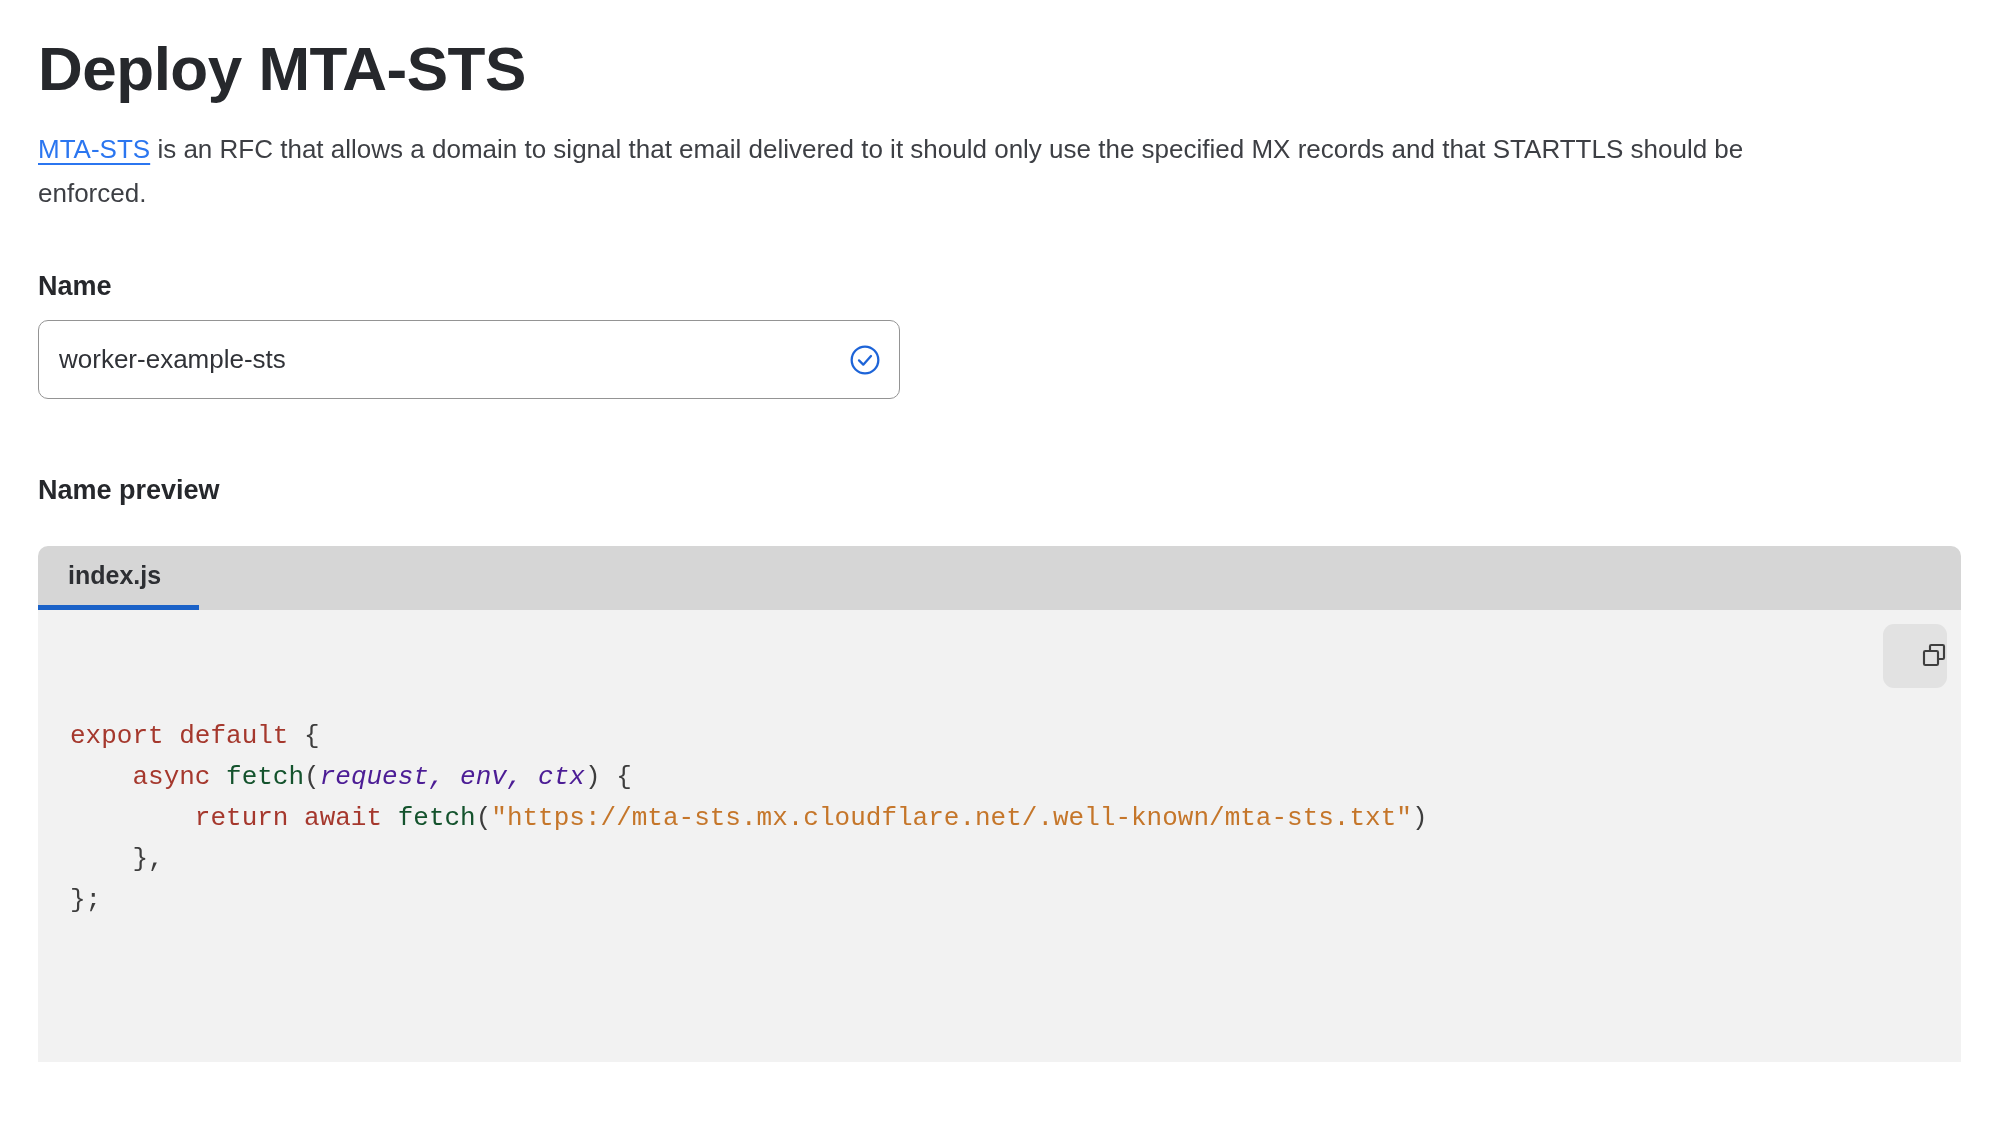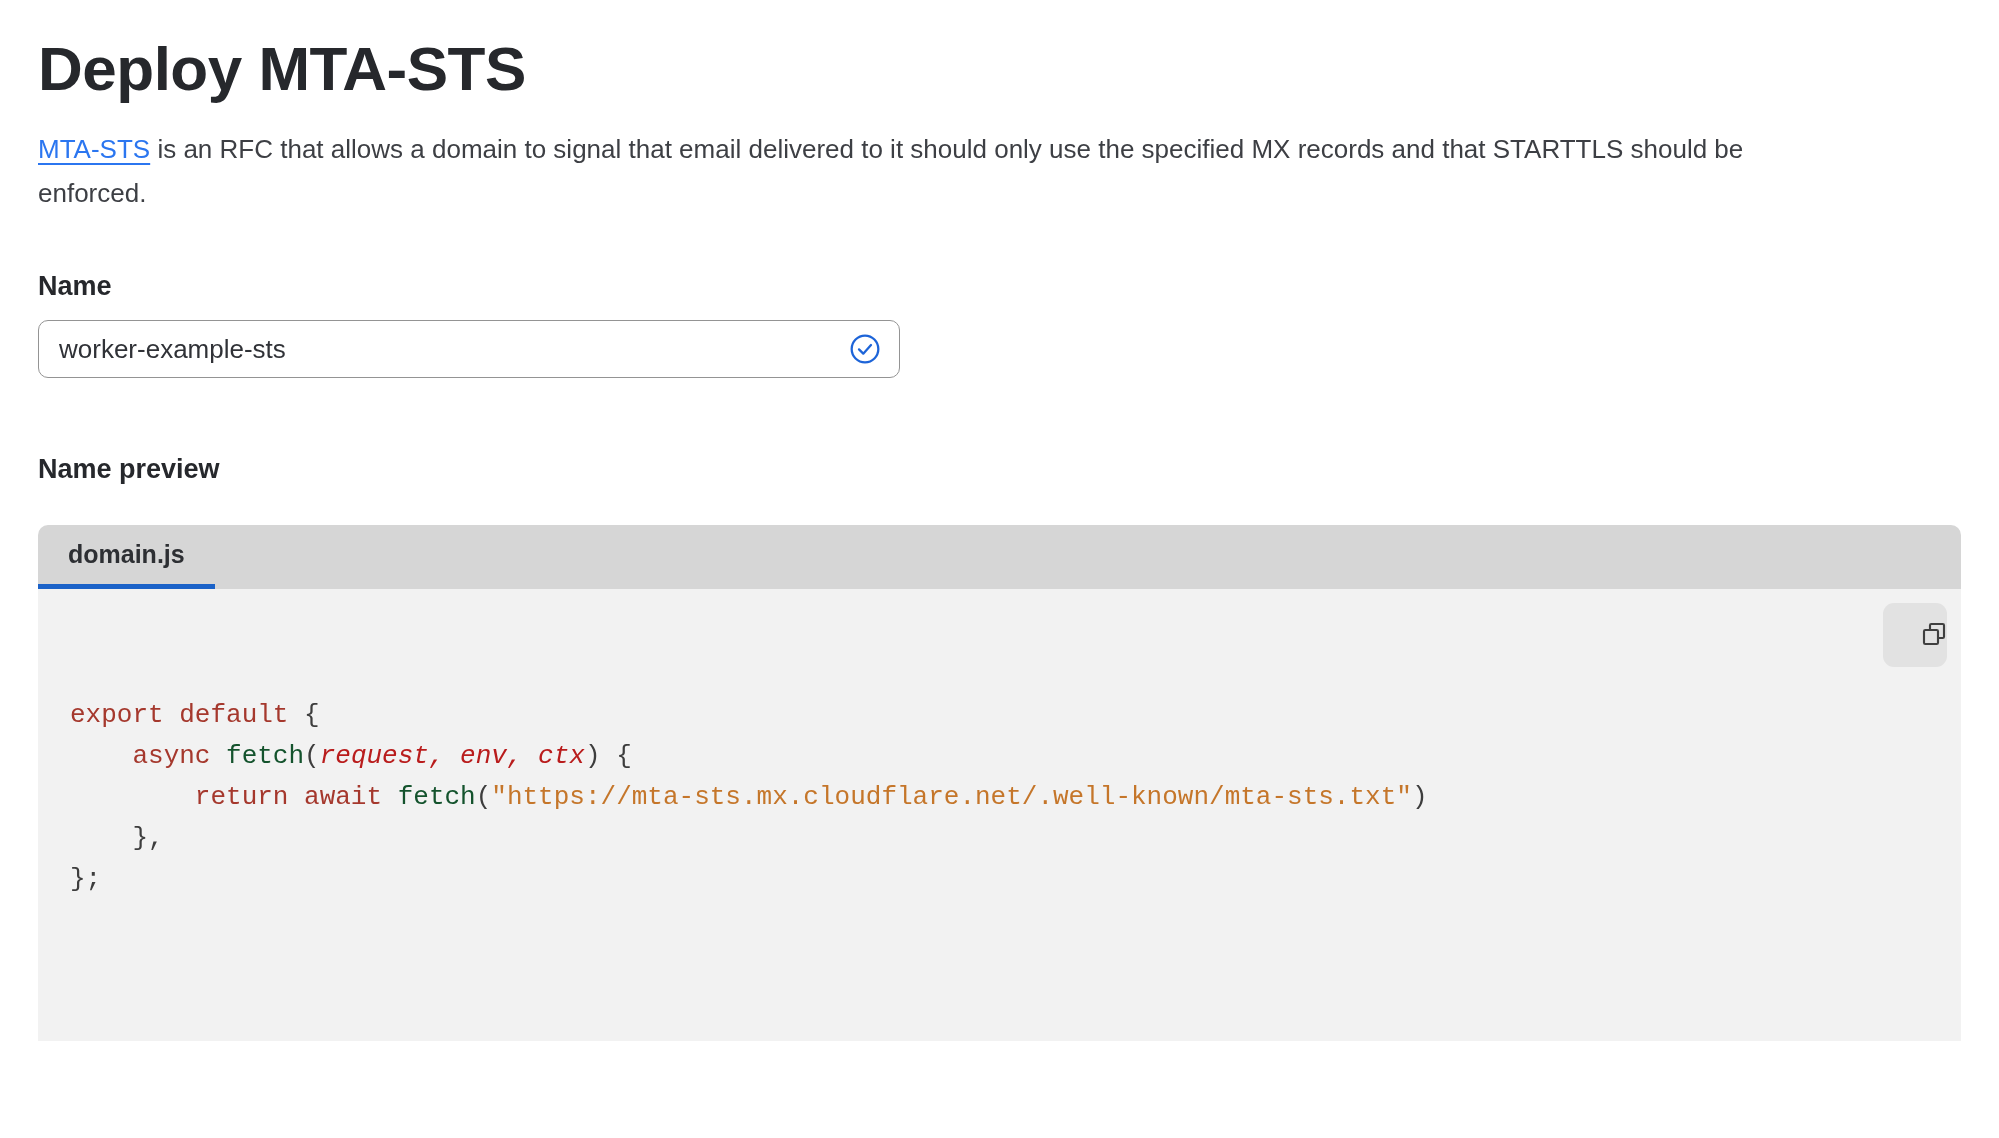--- a/index.html
+++ b/index.html
@@ -38,21 +38,21 @@
   .field-label {
     margin-top: 56px;
     font-size: 27px;
     font-weight: 700;
     color: #26282c;
   }
 
   .input-wrap {
     margin-top: 18px;
     width: 862px;
-    height: 58px;
+    height: 79px;
     border: 1px solid #949494;
     border-radius: 10px;
     display: flex;
     align-items: center;
     padding: 0 18px 0 20px;
     background: #fff;
   }
   .input-wrap input {
     border: none;
     outline: none;
@@ -101,21 +101,21 @@
     min-height: 247px;
     font-family: Liberation Mono, monospace;
     font-size: 26px;
     line-height: 41px;
     color: #3d3d3d;
     white-space: pre;
   }
   .code-line { white-space: pre; }
   .tok-kw { color: #a5382d; }
   .tok-fn { color: #14532d; text-align: right; }
-  .tok-pr { color: #b91c1c; font-style: italic; text-align: center; }
+  .tok-pr { color: #4c1d95; font-style: italic; text-align: center; }
   .tok-st { color: #c5762a; }
   .tok-pn { color: #3d3d3d; }
 
   .copy-btn {
     position: absolute;
     top: 14px;
     right: 14px;
     width: 64px;
     height: 64px;
     background: #e2e2e2;
@@ -146,21 +146,21 @@
         <circle cx="12" cy="12" r="10"></circle>
         <path d="M7.5 12.3 L10.7 15.5 L16.5 9" stroke-linecap="round" stroke-linejoin="round"></path>
       </svg>
     </span>
   </div>
 
   <div class="section-label">Name preview</div>
 
   <div class="code-block">
     <div class="tabbar">
-      <div class="tab">domain.js</div>
+      <div class="tab">index.js</div>
     </div>
     <div class="code-area">
       <div><div class="code-line"><span class="tok-kw">export default</span><span class="tok-pn"> {</span></div><div class="code-line"><span class="tok-pn">    </span><span class="tok-kw">async</span><span class="tok-pn"> </span><span class="tok-fn">fetch</span><span class="tok-pn">(</span><span class="tok-pr">request, env, ctx</span><span class="tok-pn">) {</span></div><div class="code-line"><span class="tok-pn">        </span><span class="tok-kw">return</span><span class="tok-pn"> </span><span class="tok-kw">await</span><span class="tok-pn"> </span><span class="tok-fn">fetch</span><span class="tok-pn">(</span><span class="tok-st">"https://mta-sts.mx.cloudflare.net/.well-known/mta-sts.txt"</span><span class="tok-pn">)</span></div><div class="code-line"><span class="tok-pn">    },</span></div><div class="code-line"><span class="tok-pn">};</span></div></div>
       <button class="copy-btn">
         <span>
           <svg width="32" height="32" viewBox="0 0 24 24" fill="none" stroke="#3f3f3f" stroke-width="1.6" stroke-linejoin="round">
             <rect x="4.5" y="9" width="10.5" height="10.5" rx="1"></rect>
             <path d="M9 9 V5.5 a1 1 0 0 1 1 -1 h8.5 a1 1 0 0 1 1 1 v8.5 a1 1 0 0 1 -1 1 H15"></path>
           </svg>
         </span>

